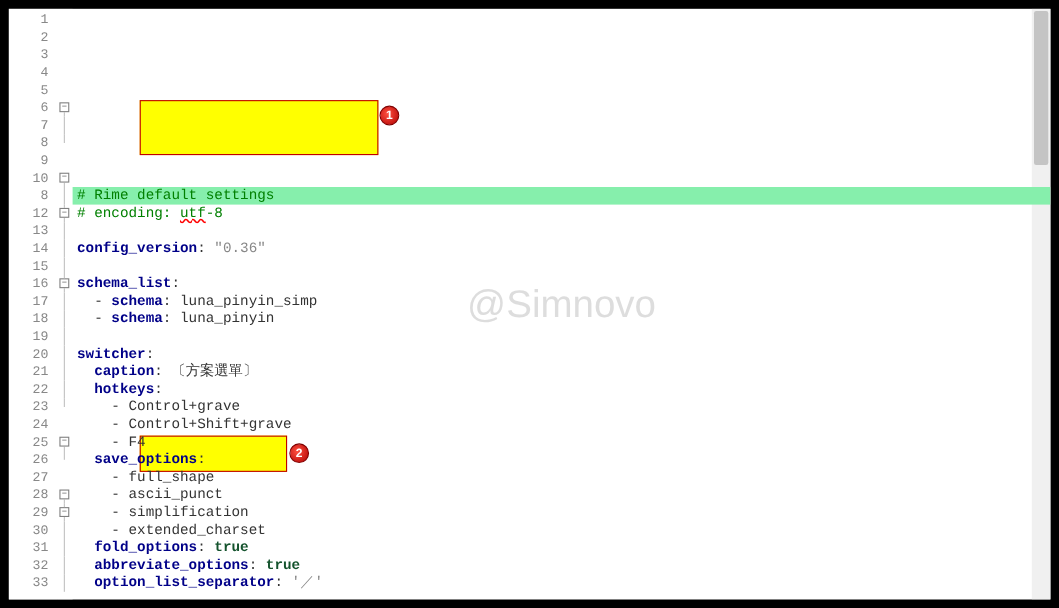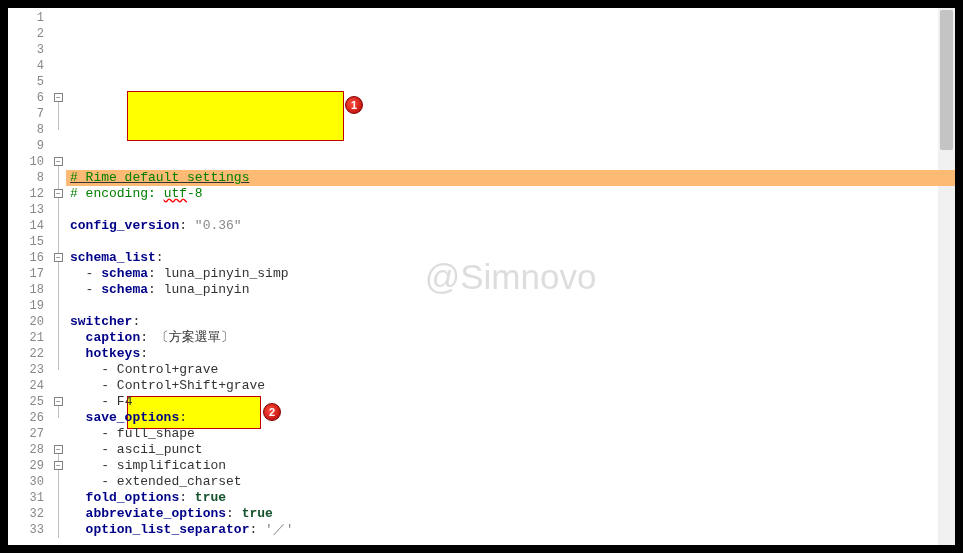--- a/index.html
+++ b/index.html
@@ -79,22 +79,21 @@
     padding-top: 2px;
     white-space: pre;
     color: #333;
   }
   .code-line {
     height: 16px;
     padding-left: 4px;
     position: relative;
   }
   .code-line.current {
-    background: #fdba74;
-    text-decoration: underline;
+    background: #86efac;
   }
   .c-comment { color: #008000; }
   .c-key { color: #000088; font-weight: bold; }
   .c-string { color: #888888; }
   .c-bool { color: #14532d; font-weight: bold; }
   .c-punct { color: #333; }
   .c-squiggle {
     text-decoration: underline wavy #ff0000;
     text-decoration-skip-ink: none;
   }

